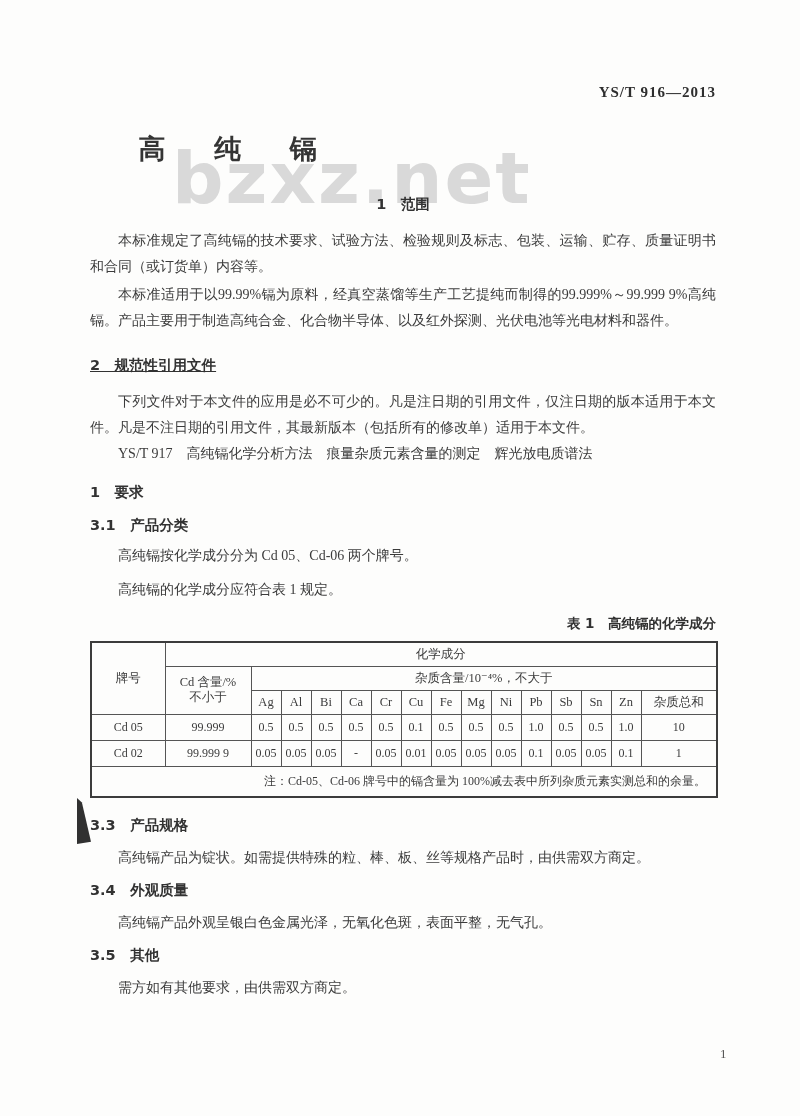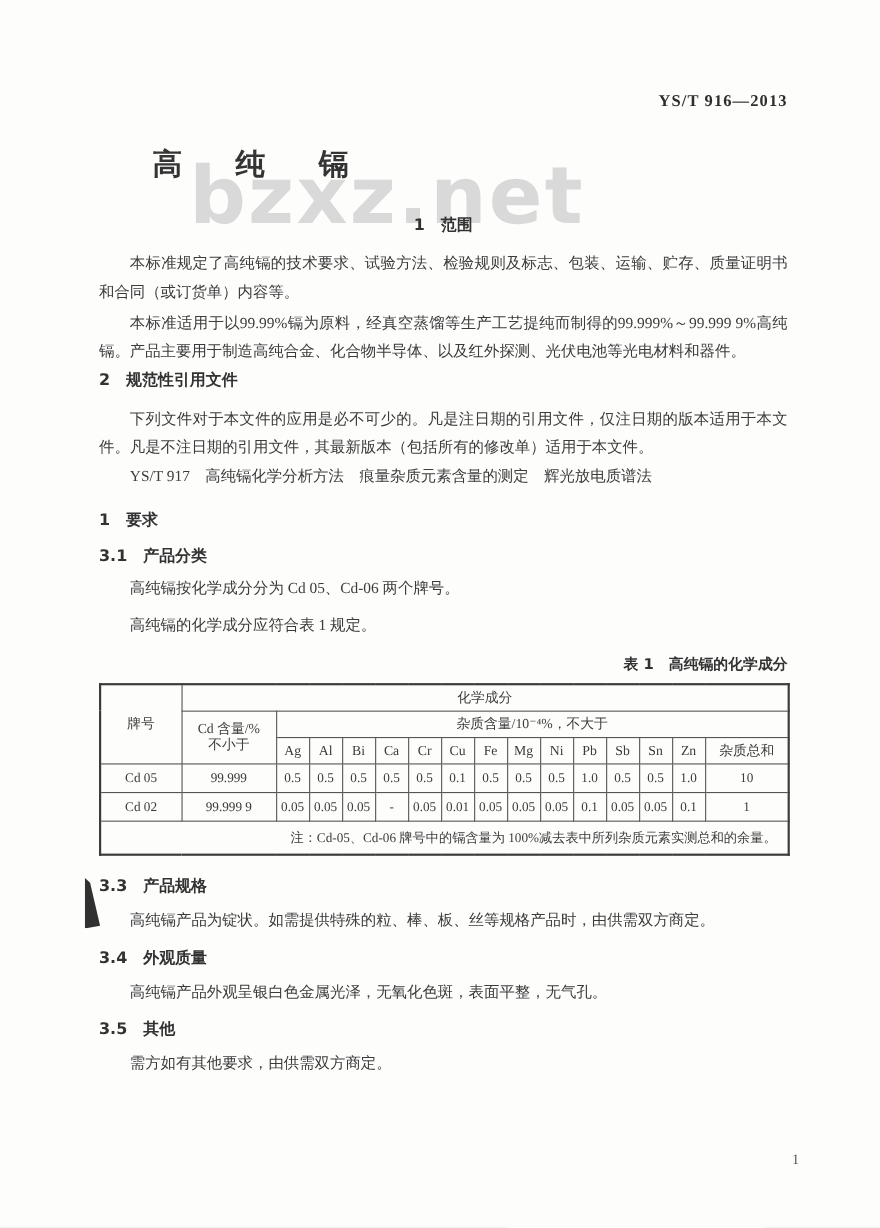--- a/index.html
+++ b/index.html
@@ -55,21 +55,21 @@
     margin:0;
     font-size:14px;
     line-height:26px;
     text-indent:2em;
     text-align:justify;
     color:#3b3b3b;
   }
   .mt-title-sec{margin-top:28px;text-align:center;}
   .mt-p1{margin-top:14px;}
   .mt-p2{margin-top:2px;}
-  .mt-s2{margin-top:2px;}
+  .mt-s2{margin-top:22px;text-decoration:underline;}
   .mt-ref{margin-top:0;}
   .mt-s3{margin-top:16px;}
   .mt-sub{margin-top:14px;}
   .mt-body{margin-top:8px;}
   .mt-s33{margin-top:18px;}
   .mt-b2{margin-top:10px;}
   .table-caption{
     margin-top:12px;
     text-align:right;
     font-family:"DejaVu Sans","Liberation Sans",sans-serif;

